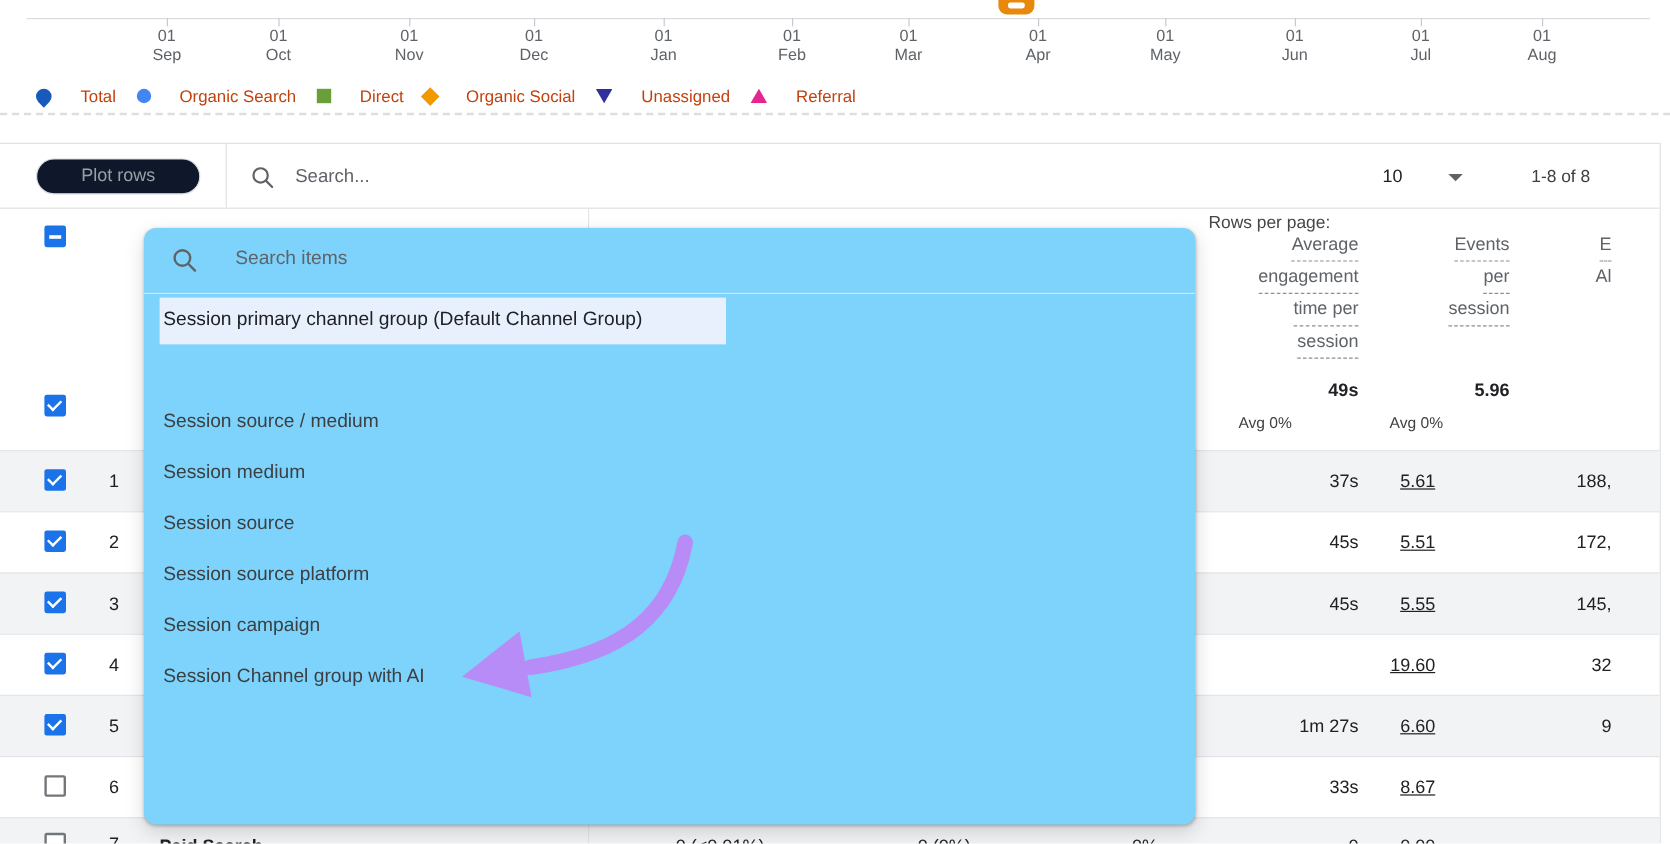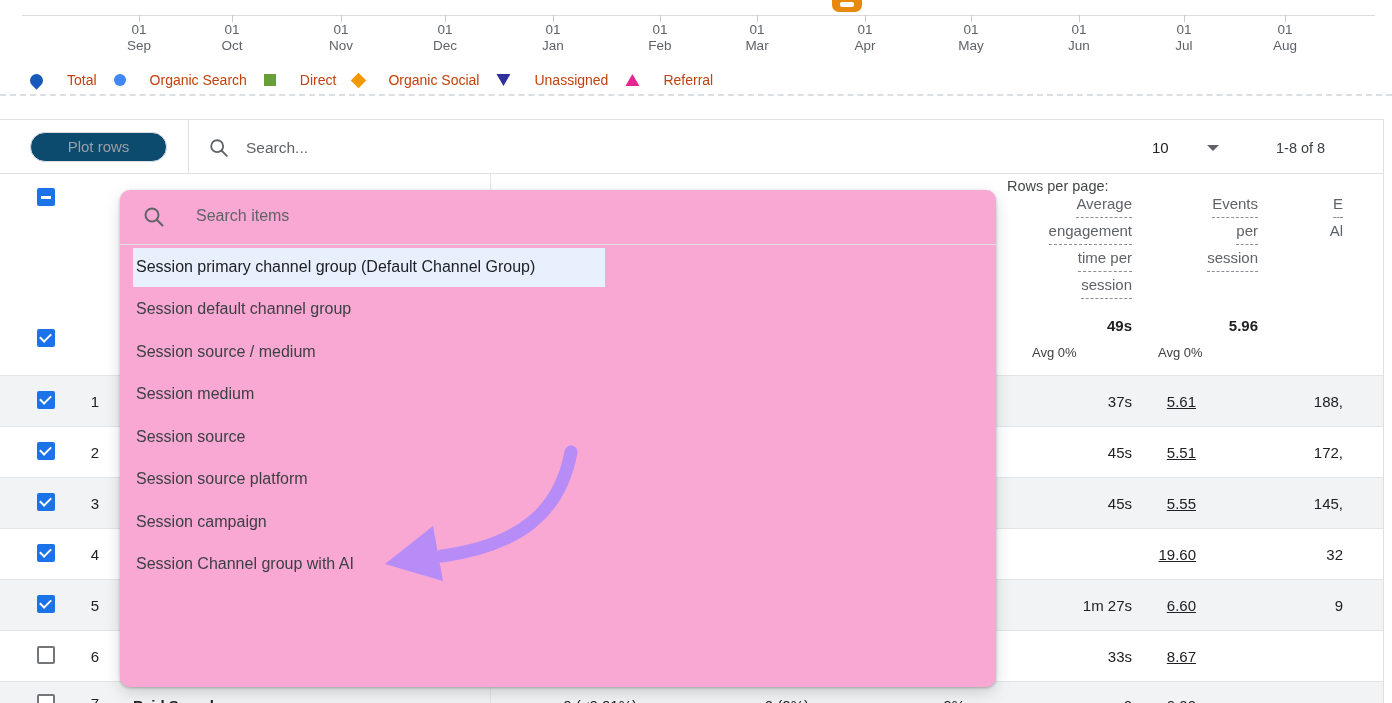--- a/index.html
+++ b/index.html
@@ -25,21 +25,21 @@
   .shp.diamond { width:11px; height:11px; transform:rotate(45deg); }
   .shp.tri-down { width:14px; height:12px; clip-path:polygon(0 0,100% 0,50% 100%); }
   .shp.tri-up { width:14px; height:12px; clip-path:polygon(50% 0,100% 100%,0 100%); }
 
   .dash-divider { top:94px; left:0; width:1392px; border-top:2px dashed #dcdfe2; }
 
   
   .tb-top { top:119px; left:0; width:1383px; height:1px; background:#e0e0e0; }
   .tb-bottom { top:173px; left:0; width:1383px; height:1px; background:#e0e0e0; }
   .plot-btn { top:132px; left:30px; width:137px; height:30px; border:1px solid #dadce0;
-    border-radius:15px; color:#9aa0a6; font-size:15px; text-align:center; line-height:28px; background:#0c4a6e; }
+    border-radius:15px; color:#9aa0a6; font-size:15px; text-align:center; line-height:28px; background:#0f172a; }
   .tb-div { top:120px; left:188px; width:1px; height:53px; background:#e0e0e0; }
   .tb-search-ph { top:139px; left:246px; font-size:15.5px; color:#5f6368; }
   .rpp-label { top:140px; left:1007px; font-size:14.5px; color:#444746;margin-top:38px; }
   .rpp-value { top:139px; left:1152px; font-size:15px; color:#202124; }
   .caret { top:145px; left:1207px; width:0; height:0; border-left:6px solid transparent;
     border-right:6px solid transparent; border-top:6px solid #5f6368; }
   .pagination { top:140px; left:1276px; font-size:14.5px; color:#3c4043; }
   .right-border { top:119px; left:1383px; width:1px; height:584px; background:#e0e0e0; }
   .col-div { top:174px; left:490px; width:1px; height:529px; background:#e3e5e8; z-index:2; }
 
@@ -65,21 +65,21 @@
   .row .cell { position:absolute; top:0; line-height:51px; font-size:15px; text-align:right; white-space:nowrap; }
   .row .channel { position:absolute; left:133px; top:0; line-height:47px; font-size:15px; font-weight:700; }
   .c-avg { left:1012px; width:120px; }
   .c-ev { left:1096px; width:100px;text-decoration:underline; }
   .c-cnt { left:1283px; width:60px; }
   .c-p0 { left:497px; width:140px; }
   .c-p1 { left:669px; width:140px; }
   .c-p2 { left:825px; width:140px; }
 
   
-  .panel { top:190px; left:120px; width:876px; height:497px; background:#f9a8d4; border-radius:10px;
+  .panel { top:190px; left:120px; width:876px; height:497px; background:#7dd3fc; border-radius:10px;
     box-shadow:0 1px 3px rgba(0,0,0,.25), 0 6px 16px rgba(0,0,0,.15); z-index:5; }
   .panel .search-row-div { position:absolute; top:54px; left:0; width:100%; height:1px; background:#e0e0e0; }
   .panel .ph { position:absolute; left:76px; top:17px; font-size:16px; color:#5f6368; }
   .panel .hl { position:absolute; left:13px; top:58px; width:472px; height:39px; background:#e8f0fe; }
   .dd-item { position:absolute; left:16px; width:840px; height:42px; line-height:42px;
     font-size:16px; color:#3c4043; padding-left:0; }
   .dd-item.first { color:#202124; }
 
   .arrow-svg { top:0; left:0; width:1392px; height:703px; z-index:10; pointer-events:none; }
 </style>
@@ -276,21 +276,20 @@
 
 <div class="abs panel">
   <svg class="abs" style="top:15px;left:22px" width="24" height="24" viewBox="0 0 24 24">
       <circle cx="10" cy="10" r="6.5" fill="none" stroke="#5f6368" stroke-width="2"></circle>
       <line x1="15" y1="15" x2="20.5" y2="20.5" stroke="#5f6368" stroke-width="2" stroke-linecap="round"></line>
     </svg>
   <div class="ph">Search items</div>
   <div class="search-row-div"></div>
   <div class="hl"></div>
   <div class="dd-item first" style="top:56px">Session primary channel group (Default Channel Group)</div>
-  <div class="dd-item" style="top:98px">Session default channel group</div>
   <div class="dd-item" style="top:141px">Session source / medium</div>
   <div class="dd-item" style="top:183px">Session medium</div>
   <div class="dd-item" style="top:226px">Session source</div>
   <div class="dd-item" style="top:268px">Session source platform</div>
   <div class="dd-item" style="top:311px">Session campaign</div>
   <div class="dd-item" style="top:353px">Session Channel group with AI</div>
 </div>
 
 <svg class="abs arrow-svg" viewBox="0 0 1392 703" style="color: rgb(183, 140, 246);">
   <path d="M 571 452 C 560 512 520 545 442 556" fill="none" stroke="currentColor" stroke-width="13" stroke-linecap="round"></path>

